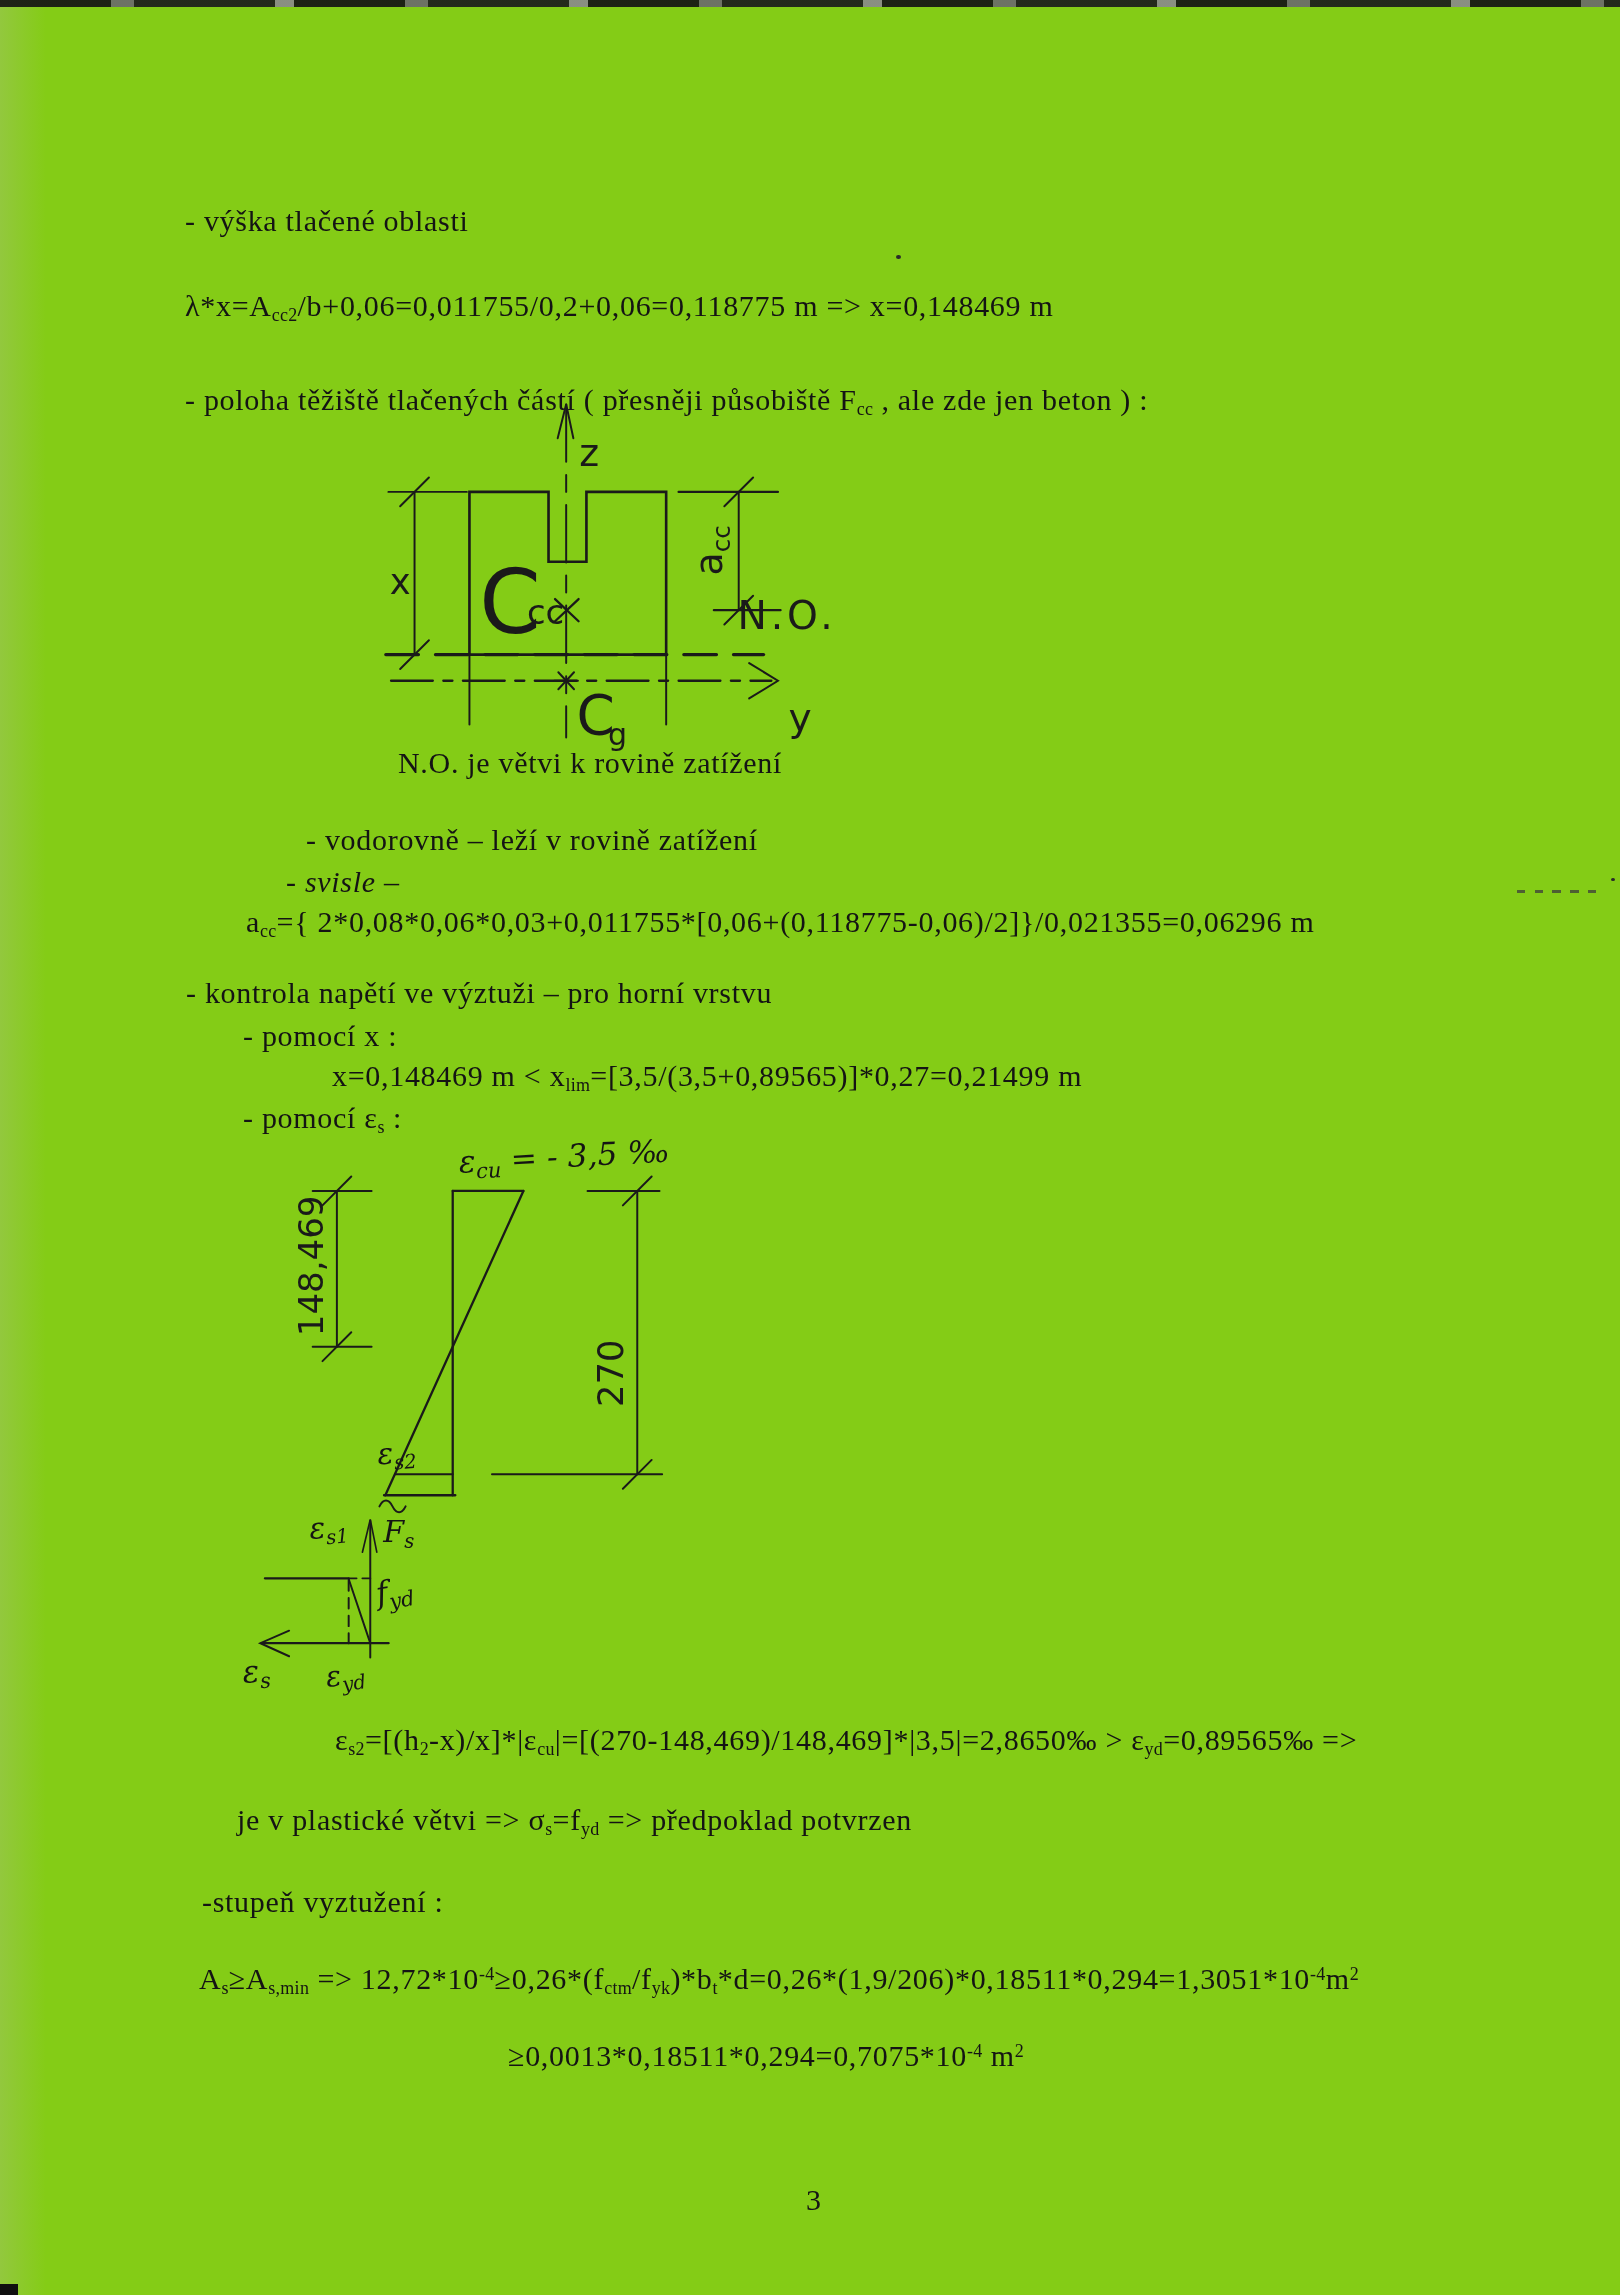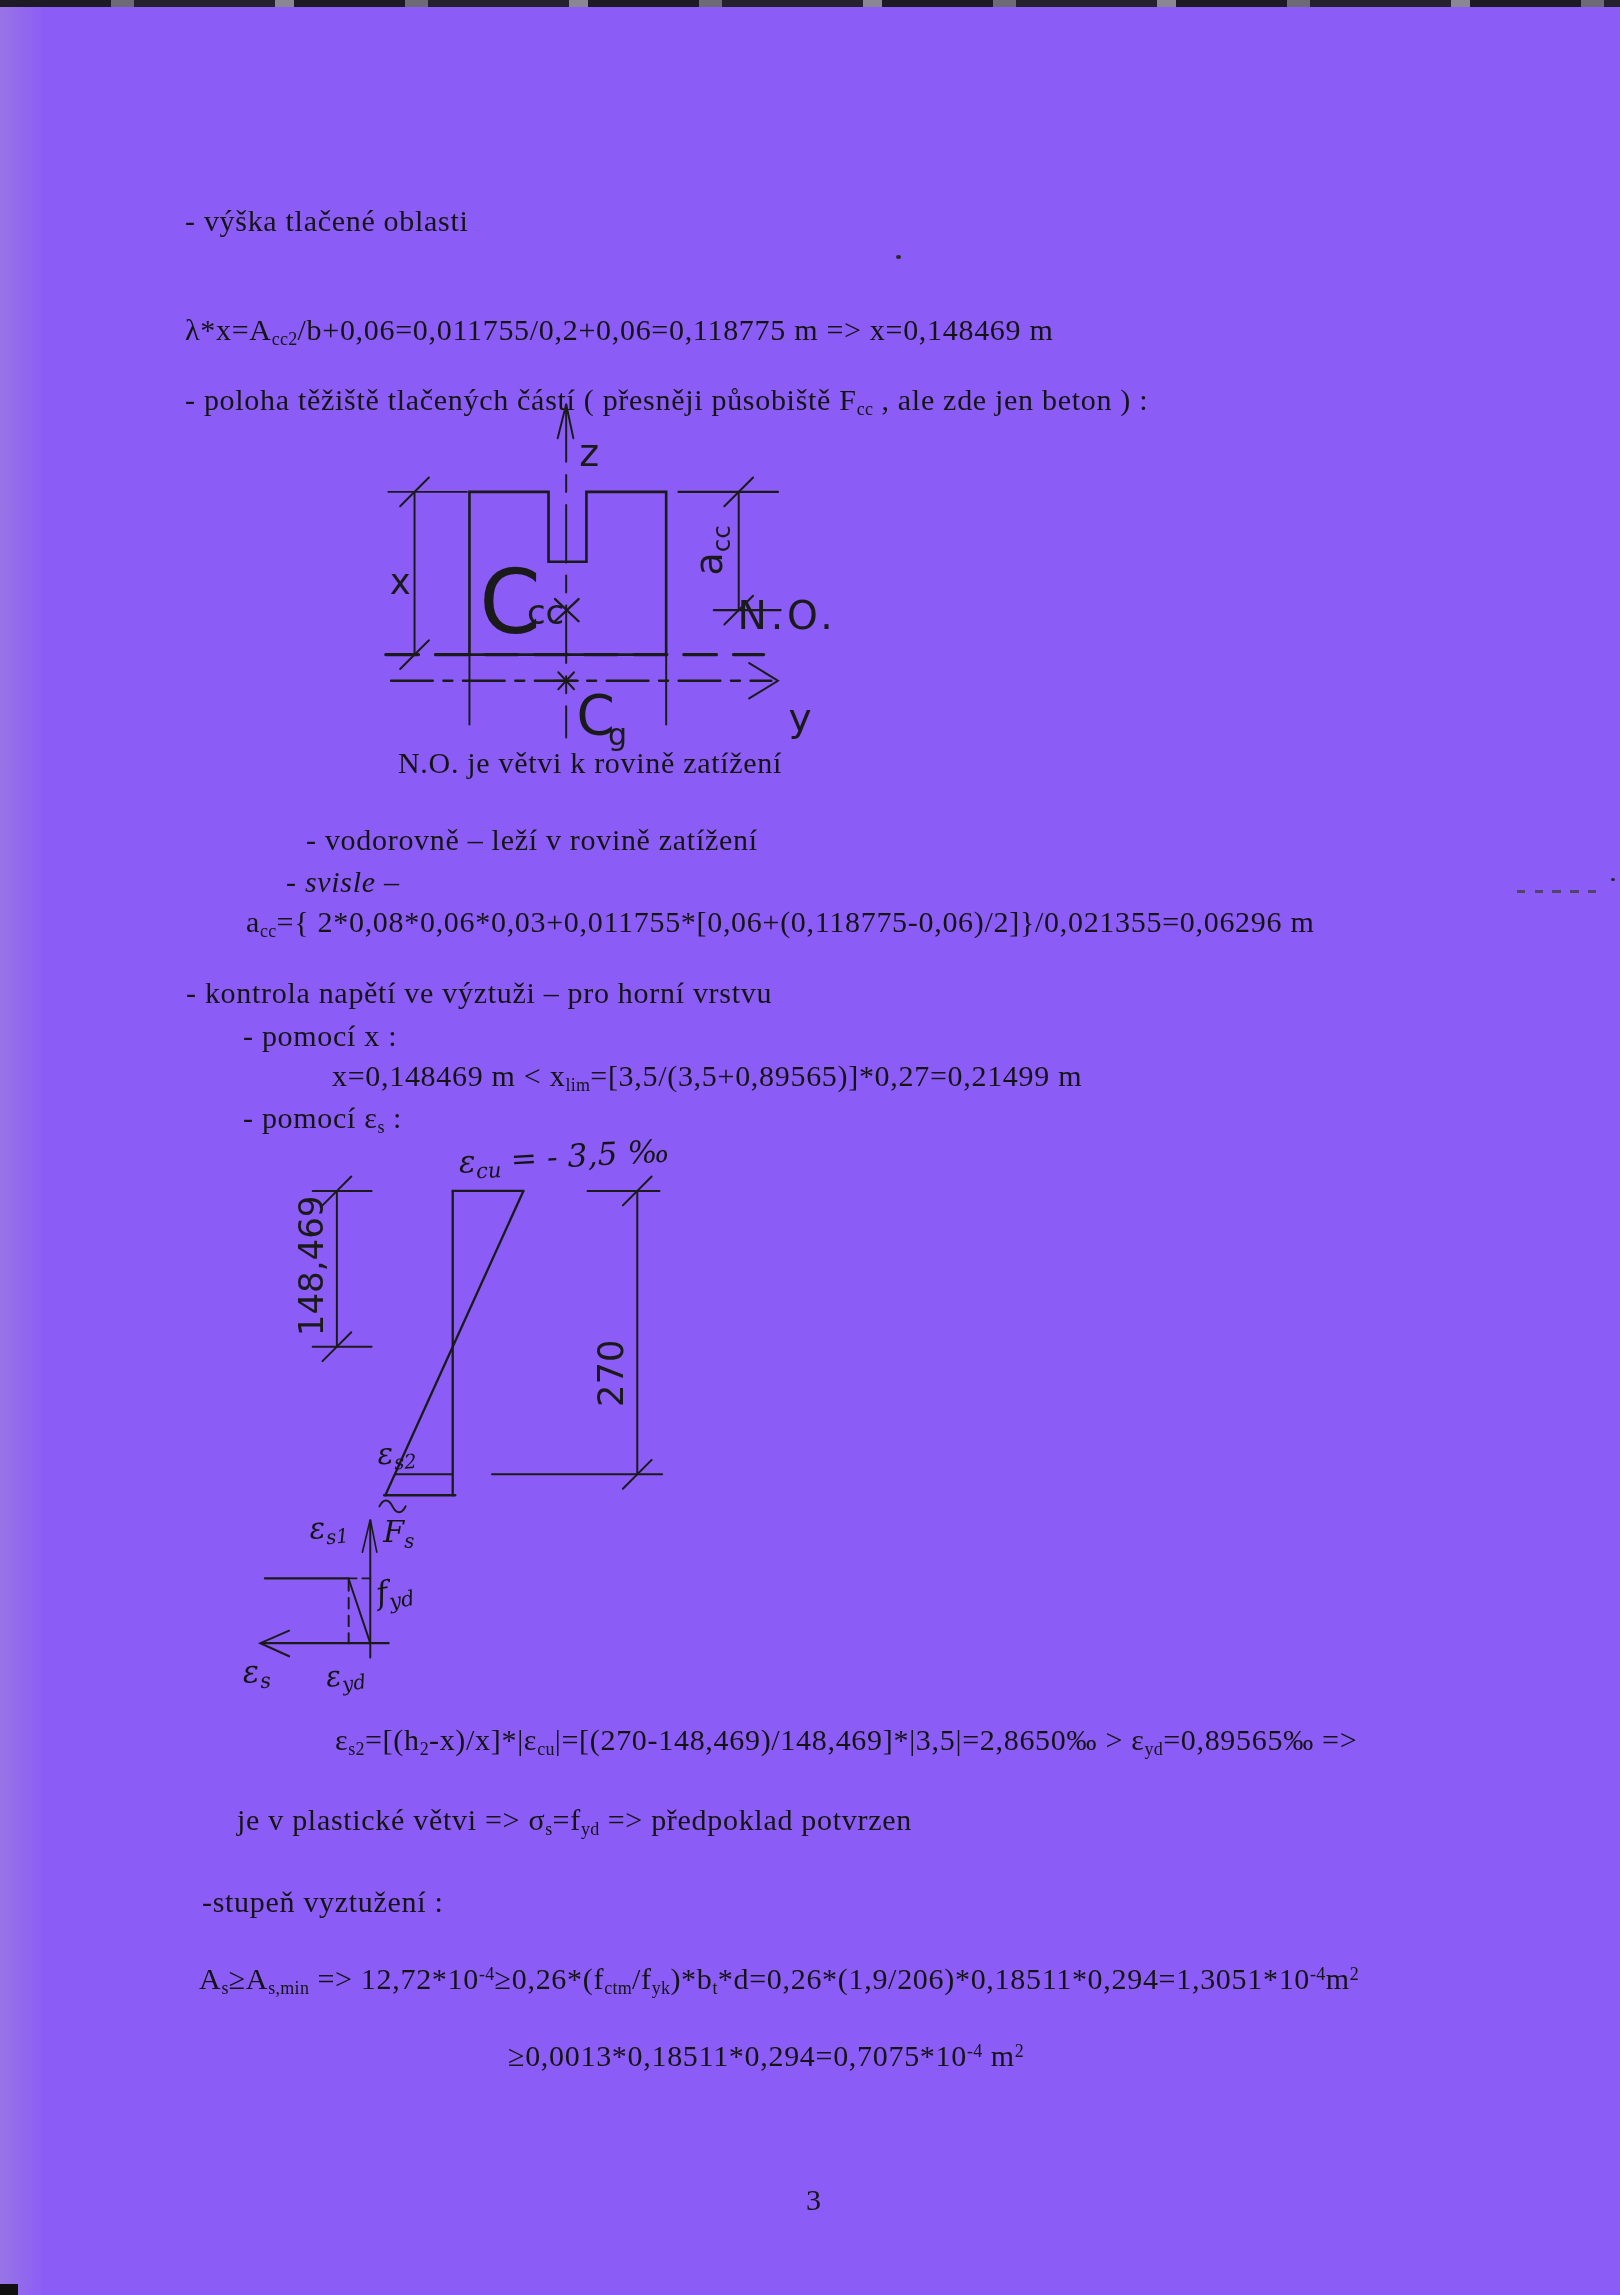--- a/index.html
+++ b/index.html
@@ -1,19 +1,19 @@
 <!DOCTYPE html>
 <html style="font-size:10.5px"><head>
 <meta charset="utf-8">
 <style>
   html,body{margin:0;padding:0;background:#e8e8e6;}
   .page{
     position:relative;
     width:1620px;height:2295px;
-    background:#8b5cf6;
+    background:#84cc16;
     overflow:hidden;
     font-family:"Liberation Serif", serif;
     color:#161616;
   }
   
   .page::before{
     content:"";position:absolute;left:0;top:0;bottom:0;width:46px;
     background:linear-gradient(90deg, rgba(190,188,180,.25), rgba(190,188,180,0));
     pointer-events:none;
   }
@@ -52,21 +52,21 @@
 <div class="page">
 
   <div class="top-edge"></div>
   <div class="corner-blot"></div>
   <div class="edge-dashes"></div>
   <div class="dot" style="left:896px;top:255px;width:4.6px;height:3.9px;"></div>
   <div class="dot" style="left:1611px;top:878px;width:3.9px;height:3.3px;"></div>
 
   <div>
       <div class="tline" style="left: 185px; top: 204px;"><span>- výška tlačené oblasti</span></div>
-      <div class="tline" style="left: 185px; top: 289px; margin-top: 24px;"><span>λ*x=A</span><span class="sub">cc2</span><span>/b+0,06=0,011755/0,2+0,06=0,118775 m =&gt; x=0,148469 m</span></div>
+      <div class="tline" style="left: 185px; top: 289px;"><span>λ*x=A</span><span class="sub">cc2</span><span>/b+0,06=0,011755/0,2+0,06=0,118775 m =&gt; x=0,148469 m</span></div>
       <div class="tline" style="left: 185px; top: 383px;"><span>- poloha těžiště tlačených částí ( přesněji působiště F</span><span class="sub">cc</span><span> , ale zde jen beton ) :</span></div>
       <div class="tline" style="left: 398px; top: 746px;"><span>N.O. je  větvi k rovině zatížení</span></div>
       <div class="tline" style="left: 286px; top: 823px; margin-left: 20px;"><span>- vodorovně – leží v rovině zatížení</span></div>
       <div class="tline" style="left: 286px; top: 865px; font-style: italic;"><span>- svisle –</span></div>
       <div class="tline" style="left: 234px; top: 905px; margin-left: 12px;"><span>a</span><span class="sub">cc</span><span>={ 2*0,08*0,06*0,03+0,011755*[0,06+(0,118775-0,06)/2]}/0,021355=0,06296 m</span></div>
       <div class="tline" style="left: 186px; top: 976px;"><span>- kontrola napětí ve výztuži – pro horní vrstvu</span></div>
       <div class="tline" style="left: 243px; top: 1019px;"><span>- pomocí x :</span></div>
       <div class="tline" style="left: 332px; top: 1059px;"><span>x=0,148469 m &lt; x</span><span class="sub">lim</span><span>=[3,5/(3,5+0,89565)]*0,27=0,21499 m</span></div>
       <div class="tline" style="left: 243px; top: 1101px;"><span>- pomocí ε</span><span class="sub">s</span><span> :</span></div>
       <div class="tline" style="left: 335px; top: 1707px; margin-top: 16px;"><span>ε</span><span class="sub">s2</span><span>=[(h</span><span class="sub">2</span><span>-x)/x]*|ε</span><span class="sub">cu</span><span>|=[(270-148,469)/148,469]*|3,5|=2,8650‰ &gt; ε</span><span class="sub">yd</span><span>=0,89565‰ =&gt;</span></div>

